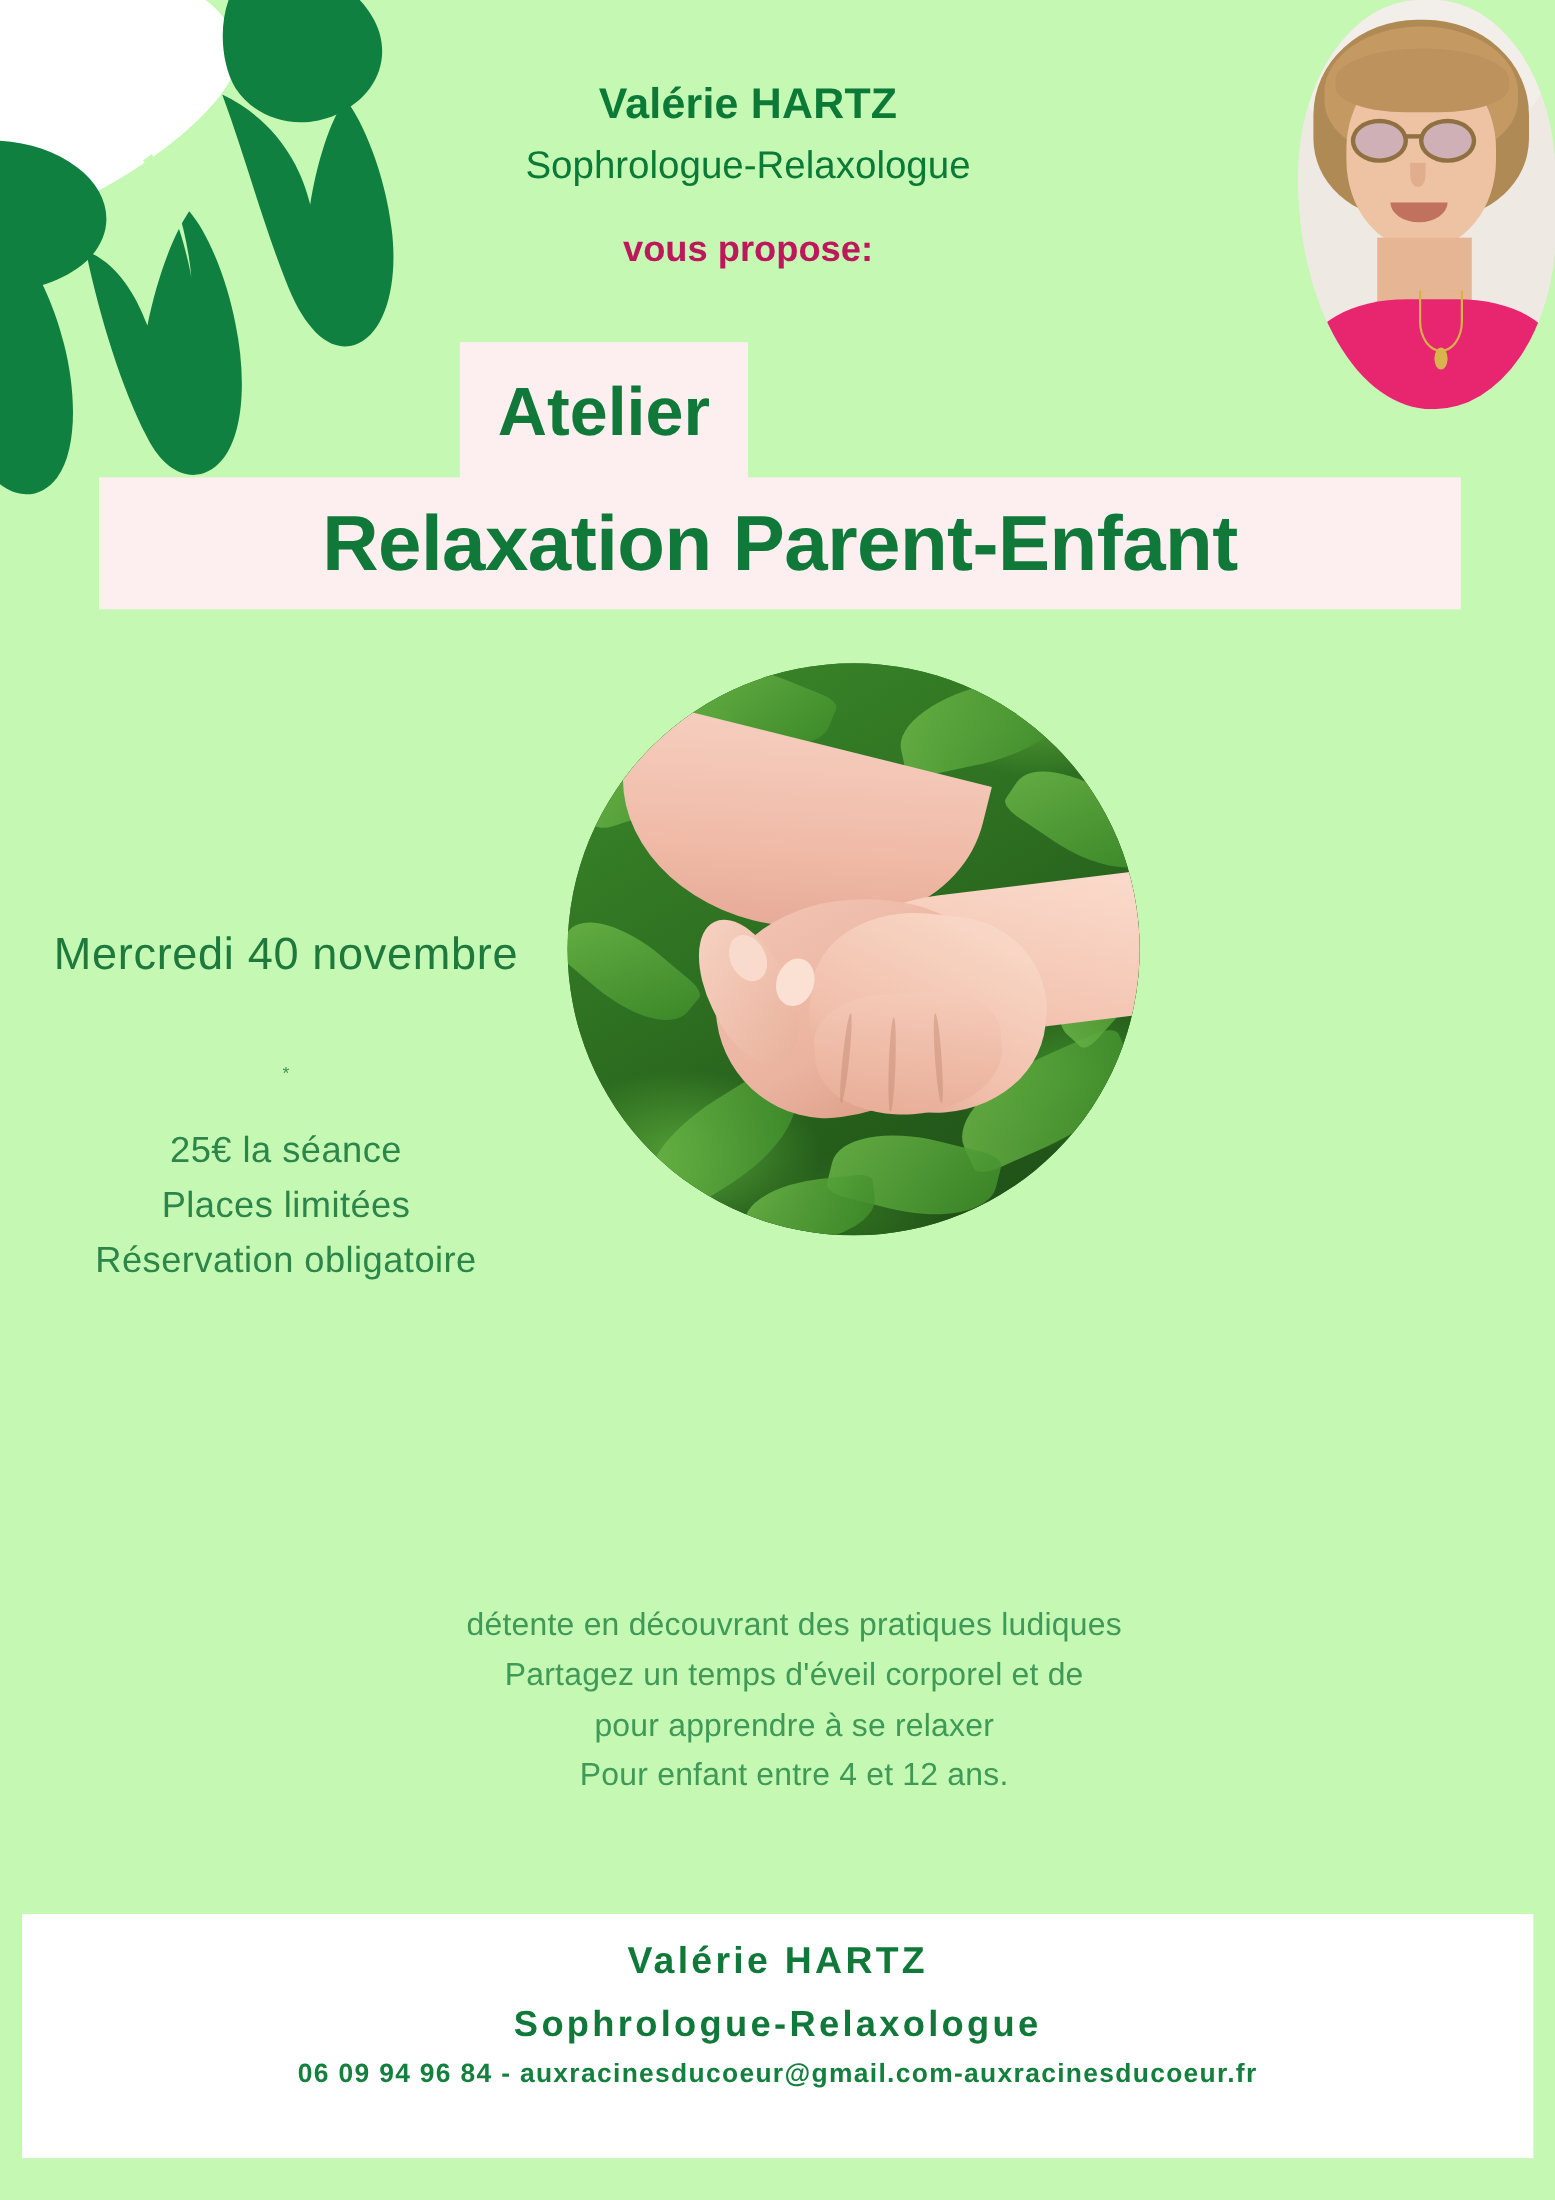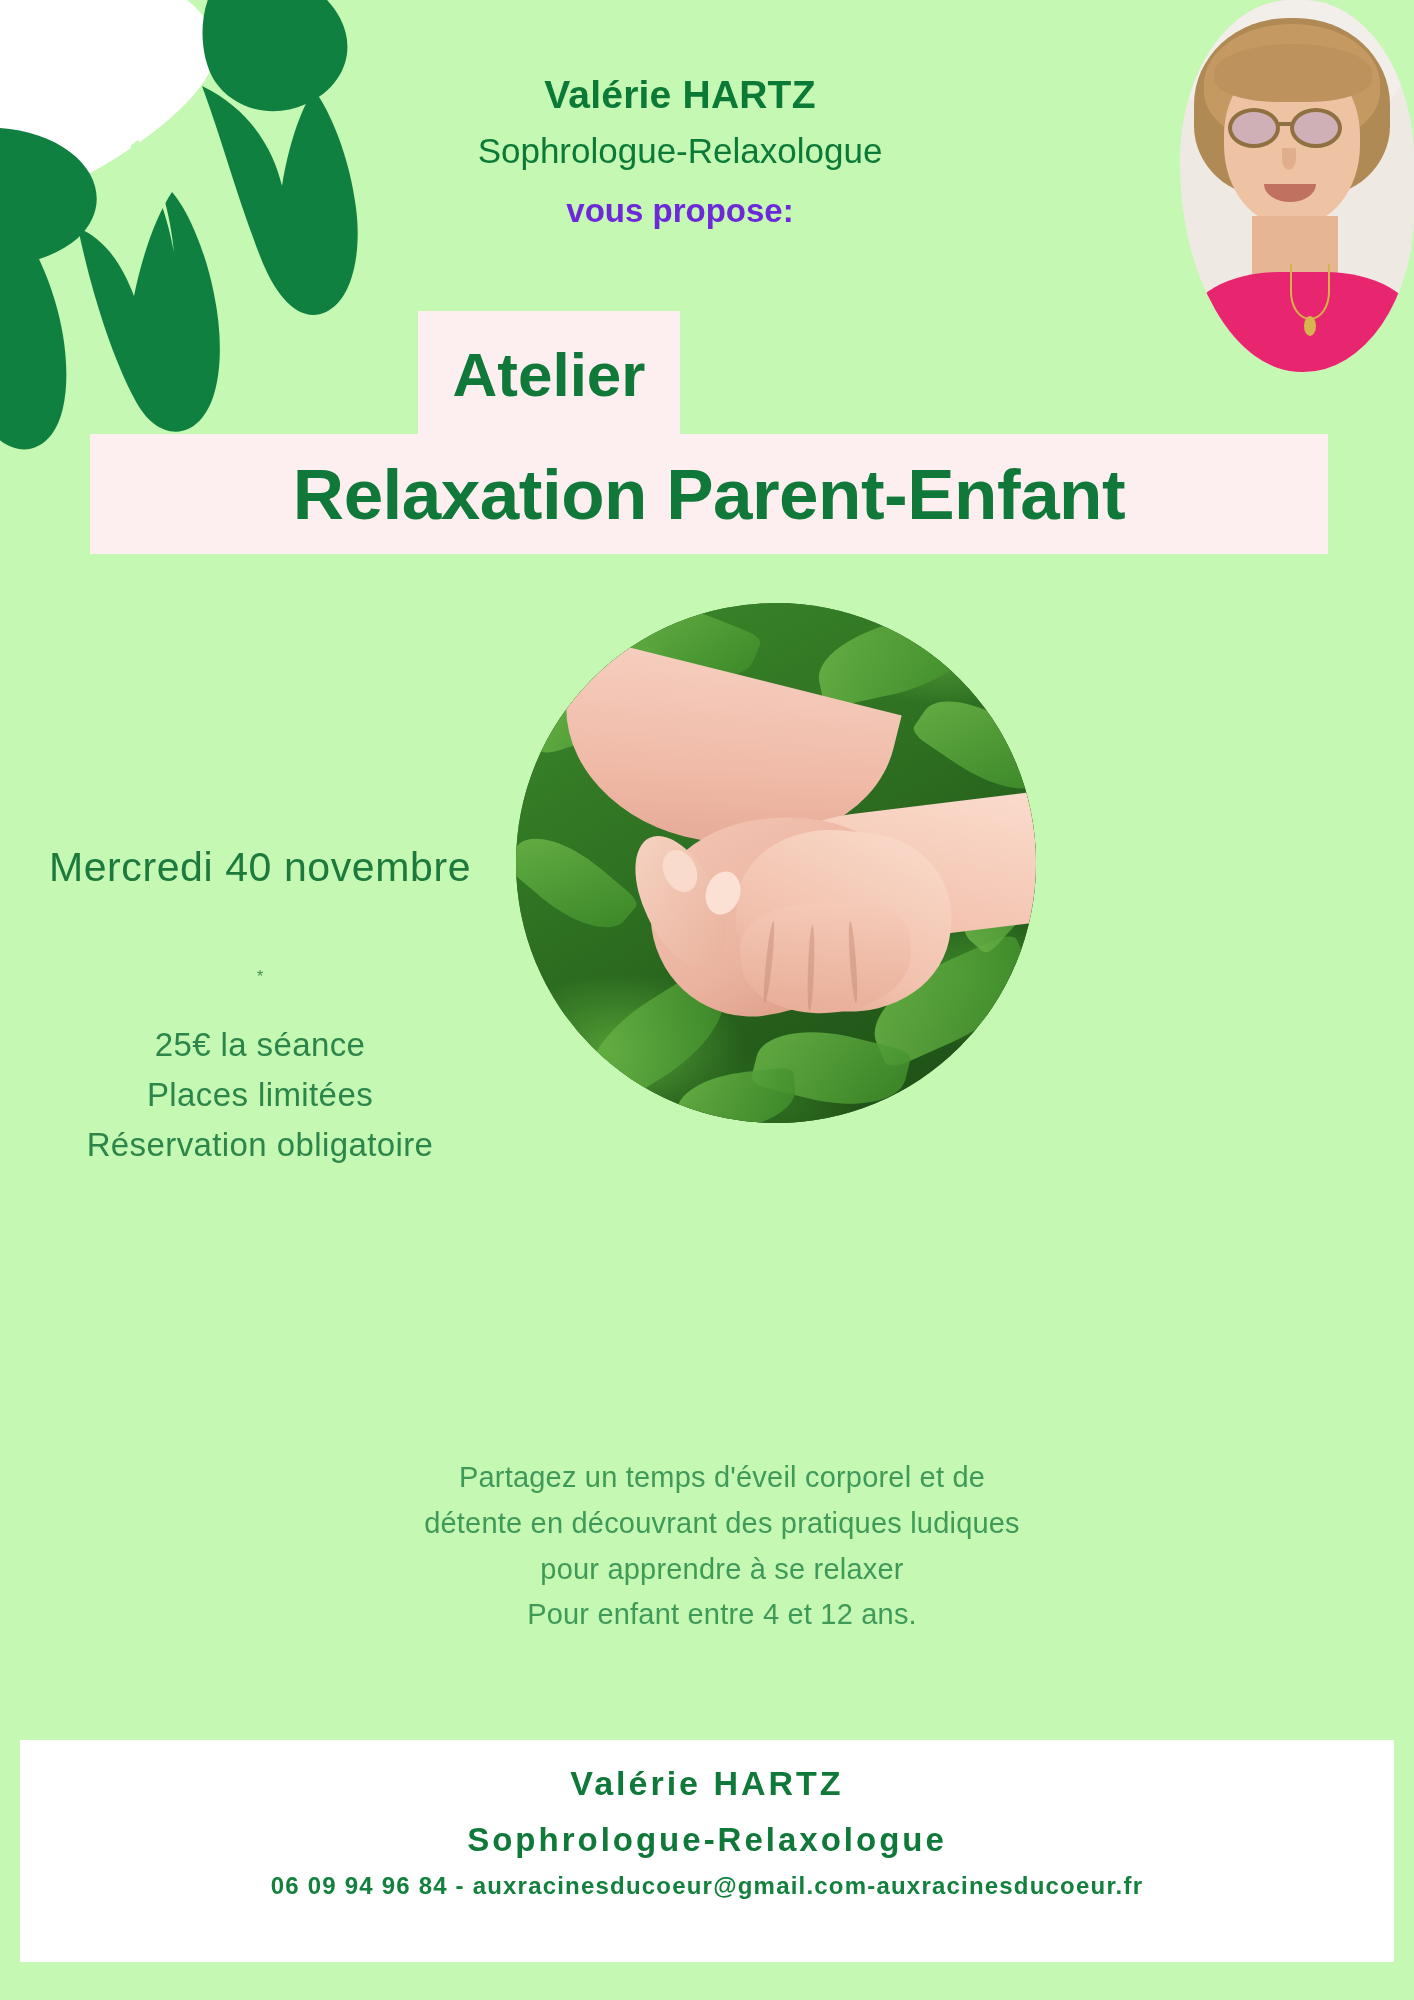--- a/index.html
+++ b/index.html
@@ -125,22 +125,22 @@
   }
   .hdr-name {
     font-size: 39px; font-weight: 700; color: #0c7a37;
     letter-spacing: 0.2px; line-height: 1.1;
   }
   .hdr-role {
     font-size: 35px; font-weight: 400; color: #0c7a37;
     margin-top: 14px; line-height: 1.15;
   }
   .hdr-propose {
-    font-size: 33px; font-weight: 700; color: #6d28d9;
-    margin-top: 21px;
+    font-size: 33px; font-weight: 700; color: #be185d;
+    margin-top: 36px;
   }
 
   
   .box-atelier {
     position: absolute;
     left: 418px; top: 311px; width: 262px; height: 128px;
     background: #fdeff0;
     display: flex; align-items: center; justify-content: center;
   }
   .box-atelier span {
@@ -426,22 +426,22 @@
   </div>
   <div class="asterisk">*</div>
 
   <div class="price-block">
     <div>25€ la séance</div>
     <div>Places limitées</div>
     <div>Réservation obligatoire</div>
   </div>
 
   <div class="desc">
+    <div>détente en découvrant des pratiques ludiques</div>
     <div>Partagez un temps d'éveil corporel et de</div>
-    <div>détente en découvrant des pratiques ludiques</div>
     <div>pour apprendre à se relaxer</div>
     <div>Pour enfant entre 4 et 12 ans.</div>
   </div>
 
   <div class="footer">
     <div class="f-name">Valérie HARTZ</div>
     <div class="f-role">Sophrologue-Relaxologue</div>
     <div class="f-contact">06 09 94 96 84 - auxracinesducoeur@gmail.com-auxracinesducoeur.fr</div>
   </div>
 

